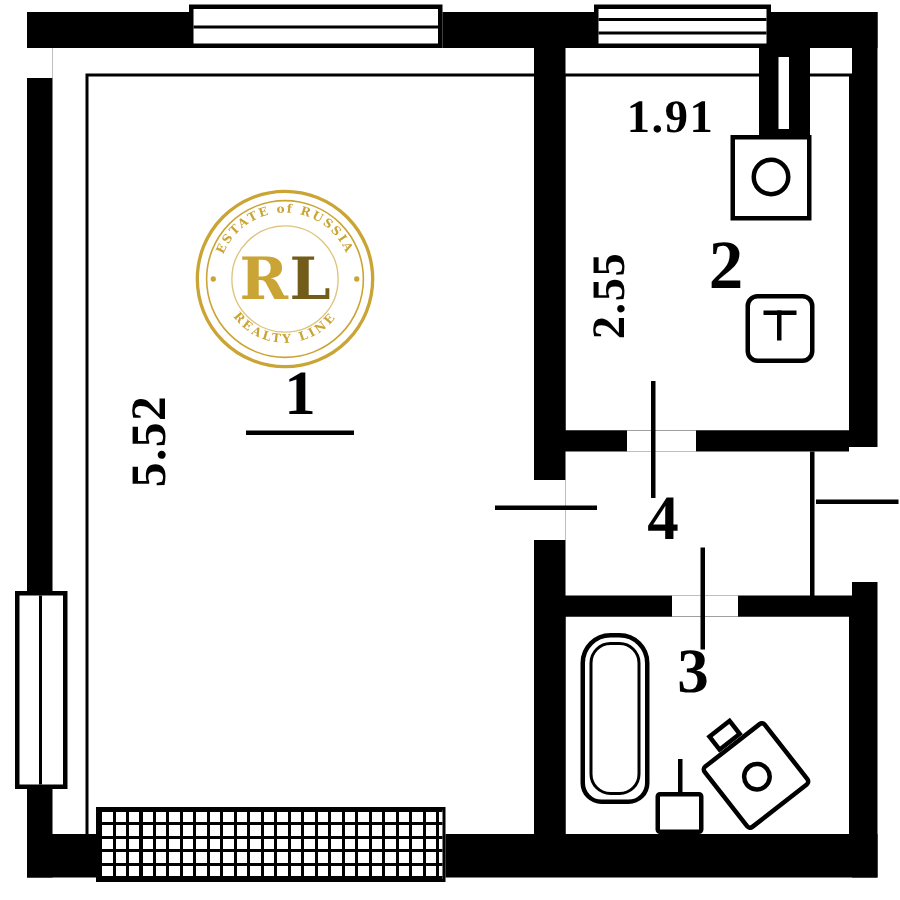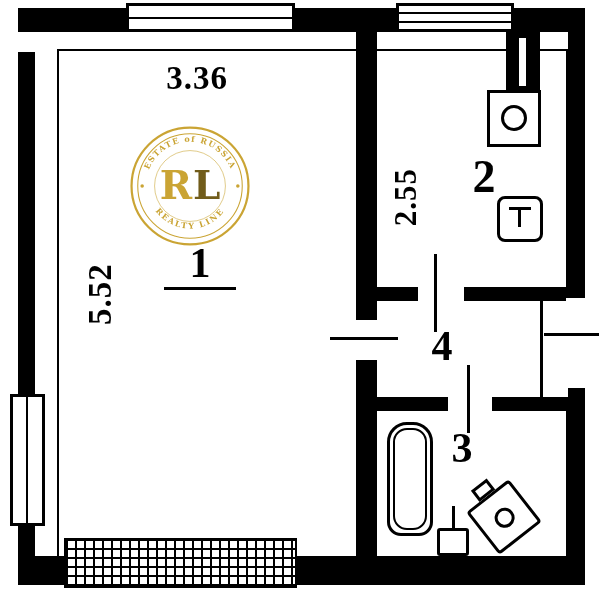--- a/index.html
+++ b/index.html
@@ -76,21 +76,21 @@
   <div class="abs b3 z6" style="left:387px;top:422px;width:46px;height:114px;border-radius:20px 20px 14px 14px;">
     <div class="abs" style="left:3px;top:3px;width:34px;height:102px;border:2px solid #000;border-radius:14px;"></div>
   </div>
   <div class="abs ink z6" style="left:452px;top:506px;width:3px;height:26px;"></div>
   <div class="abs b3 z6" style="left:437px;top:528px;width:32px;height:28px;border-radius:3px;"></div>
   <div class="abs b3 z6" style="left:477px;top:490px;width:54px;height:54px;border-radius:4px;transform:rotate(-38deg);">
     <div class="abs" style="left:14px;top:15px;width:20px;height:20px;border:3px solid #000;border-radius:50%;"></div>
     <div class="abs b3" style="left:14px;top:-17px;width:20px;height:14px;"></div>
   </div>
 
-  <div class="abs dim" style="left:137px;top:60px;width:120px;">3.36</div>
+  <div class="abs dim" style="left:392px;top:60px;width:110px;font-size:31px;">1.91</div>
   <div class="abs dim dim-v" style="left:351px;top:179px;font-size:31px;">2.55</div>
   <div class="abs dim dim-v" style="left:45px;top:276px;">5.52</div>
 
   <div class="abs z8" style="left:150px;top:241px;width:100px;text-align:center;">
     <div style="font-size:42px;font-weight:700;line-height:44px;">1</div>
     <div class="ink" style="width:72px;height:3px;margin:2px auto 3px auto;"></div>
   </div>
   <div class="abs roomnum" style="left:452px;top:150px;width:64px;font-size:46px;">2</div>
   <div class="abs roomnum" style="left:412px;top:322px;width:60px;font-size:42px;">4</div>
   <div class="abs roomnum" style="left:432px;top:424px;width:60px;font-size:42px;">3</div>

